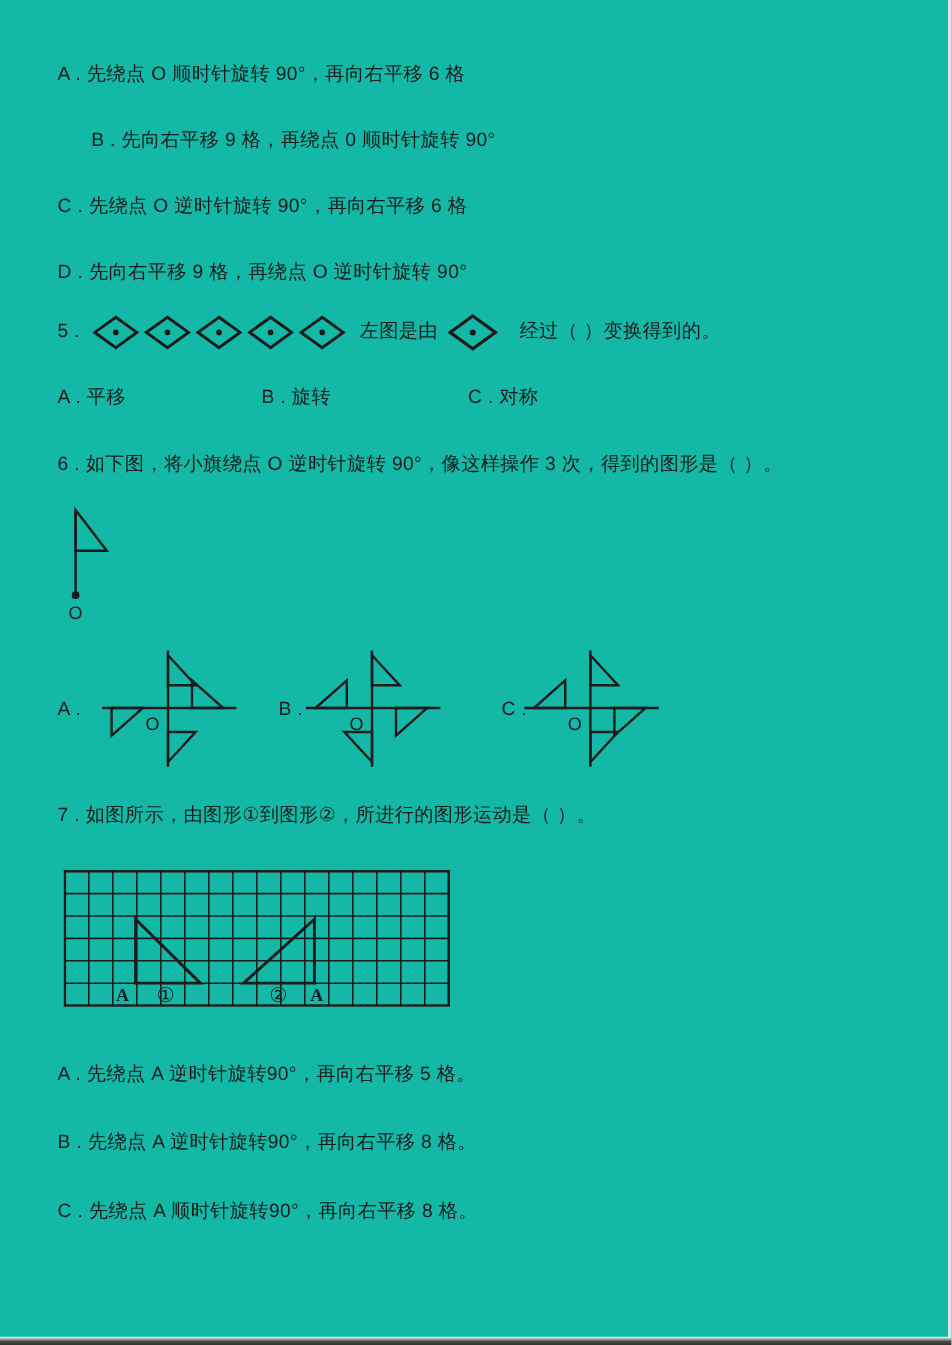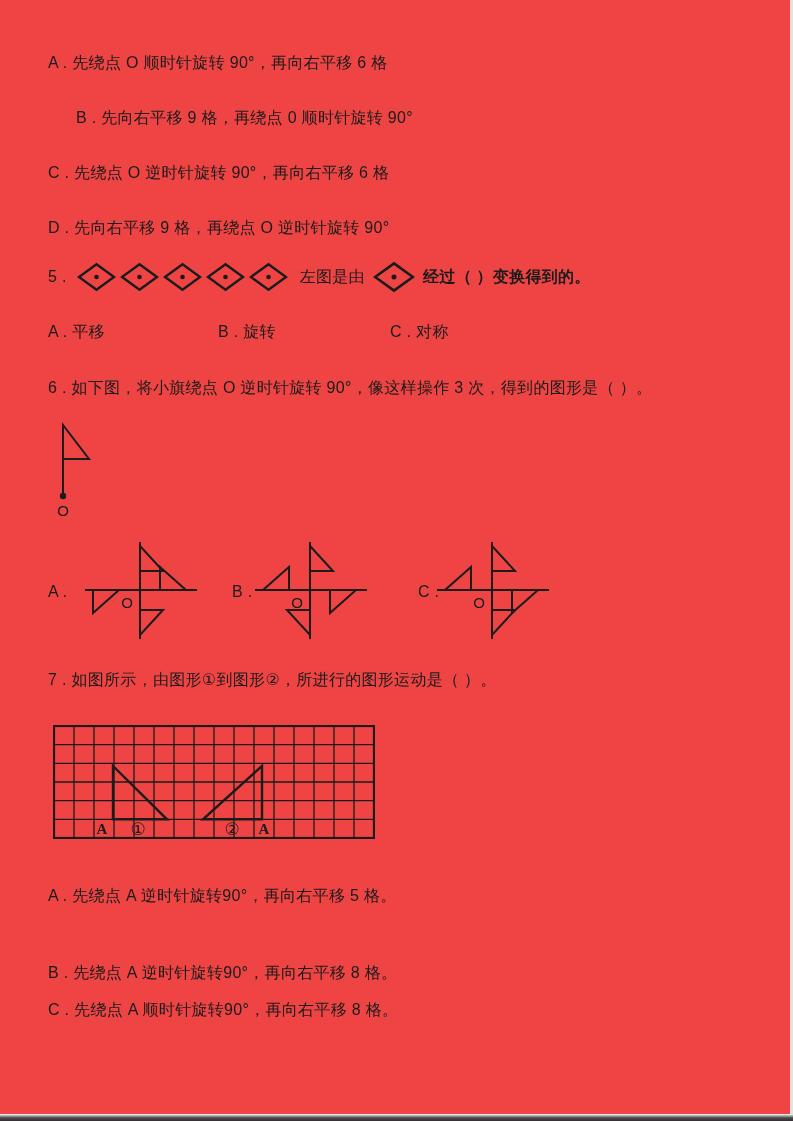--- a/index.html
+++ b/index.html
@@ -1,28 +1,28 @@
 <!DOCTYPE html>
 <html><head>
 <meta charset="utf-8">
 <style>
   html,body { margin:0; padding:0; background:#e9e9e9; }
   .page {
     position:relative; width:793px; height:1121px; margin:0 auto;
-    background:#ef4444; overflow:hidden;
+    background:#14b8a6; overflow:hidden;
     font-family:"Liberation Sans","DejaVu Sans",sans-serif;
     color:#1b1b1b;
   }
   .abs { position:absolute; }
   .txt { font-size:16px; line-height:20px; white-space:nowrap; letter-spacing:0.3px; }
   .row { display:flex; align-items:center; }
   .q5row { gap:4px; }
   .q5row .lead { margin-right:6px; }
   .q5row .mid { margin:0 4px 0 8px; }
-  .q5row .tail { margin-left:4px;font-weight:bold; }
+  .q5row .tail { margin-left:14px; }
   svg { display:block; }
   .ink-stroke { stroke:#1b1b1b; fill:none; }
   .grid-label-serif { font-family:"Liberation Serif","DejaVu Serif",serif; font-weight:bold; font-size:15px; }
   .circ-num { font-size:17px; }
   .pivot-o { font-size:15px; }
   .scan-edge-bottom { left:0; top:1114px; width:793px; height:7px;
      background:linear-gradient(#fcfcfc,#4a4a4a 55%,#303030); }
   .scan-edge-right { top:0; left:790px; width:3px; height:1121px; background:#e3e3e3; }
 </style>
 </head>
@@ -145,18 +145,18 @@
     <rect class="ink-stroke" stroke-width="2.2" x="1" y="1" width="320" height="112"></rect>
     <polygon class="ink-stroke" stroke-width="2.4" points="60,41 60,94.3 114,94.3"></polygon>
     <polygon class="ink-stroke" stroke-width="2.4" points="150,94.3 209,94.3 209,41"></polygon>
     <text x="49" y="109" text-anchor="middle" fill="#1b1b1b" class="grid-label-serif">A</text>
     <text x="85" y="110" text-anchor="middle" fill="#1b1b1b" class="circ-num">①</text>
     <text x="179" y="110" text-anchor="middle" fill="#1b1b1b" class="circ-num">②</text>
     <text x="211" y="109" text-anchor="middle" fill="#1b1b1b" class="grid-label-serif">A</text>
   </svg>
 
   <div class="abs txt" style="left:48px; top:886px;">A . 先绕点 A 逆时针旋转90°，再向右平移 5 格。</div>
-  <div class="abs txt" style="left:48px; top:963px;">B . 先绕点 A 逆时针旋转90°，再向右平移 8 格。</div>
+  <div class="abs txt" style="left:48px; top:943px;">B . 先绕点 A 逆时针旋转90°，再向右平移 8 格。</div>
   <div class="abs txt" style="left:48px; top:1000px;">C . 先绕点 A 顺时针旋转90°，再向右平移 8 格。</div>
 
   <div class="abs scan-edge-right"></div>
   <div class="abs scan-edge-bottom"></div>
 </div>
 
 </body></html>

